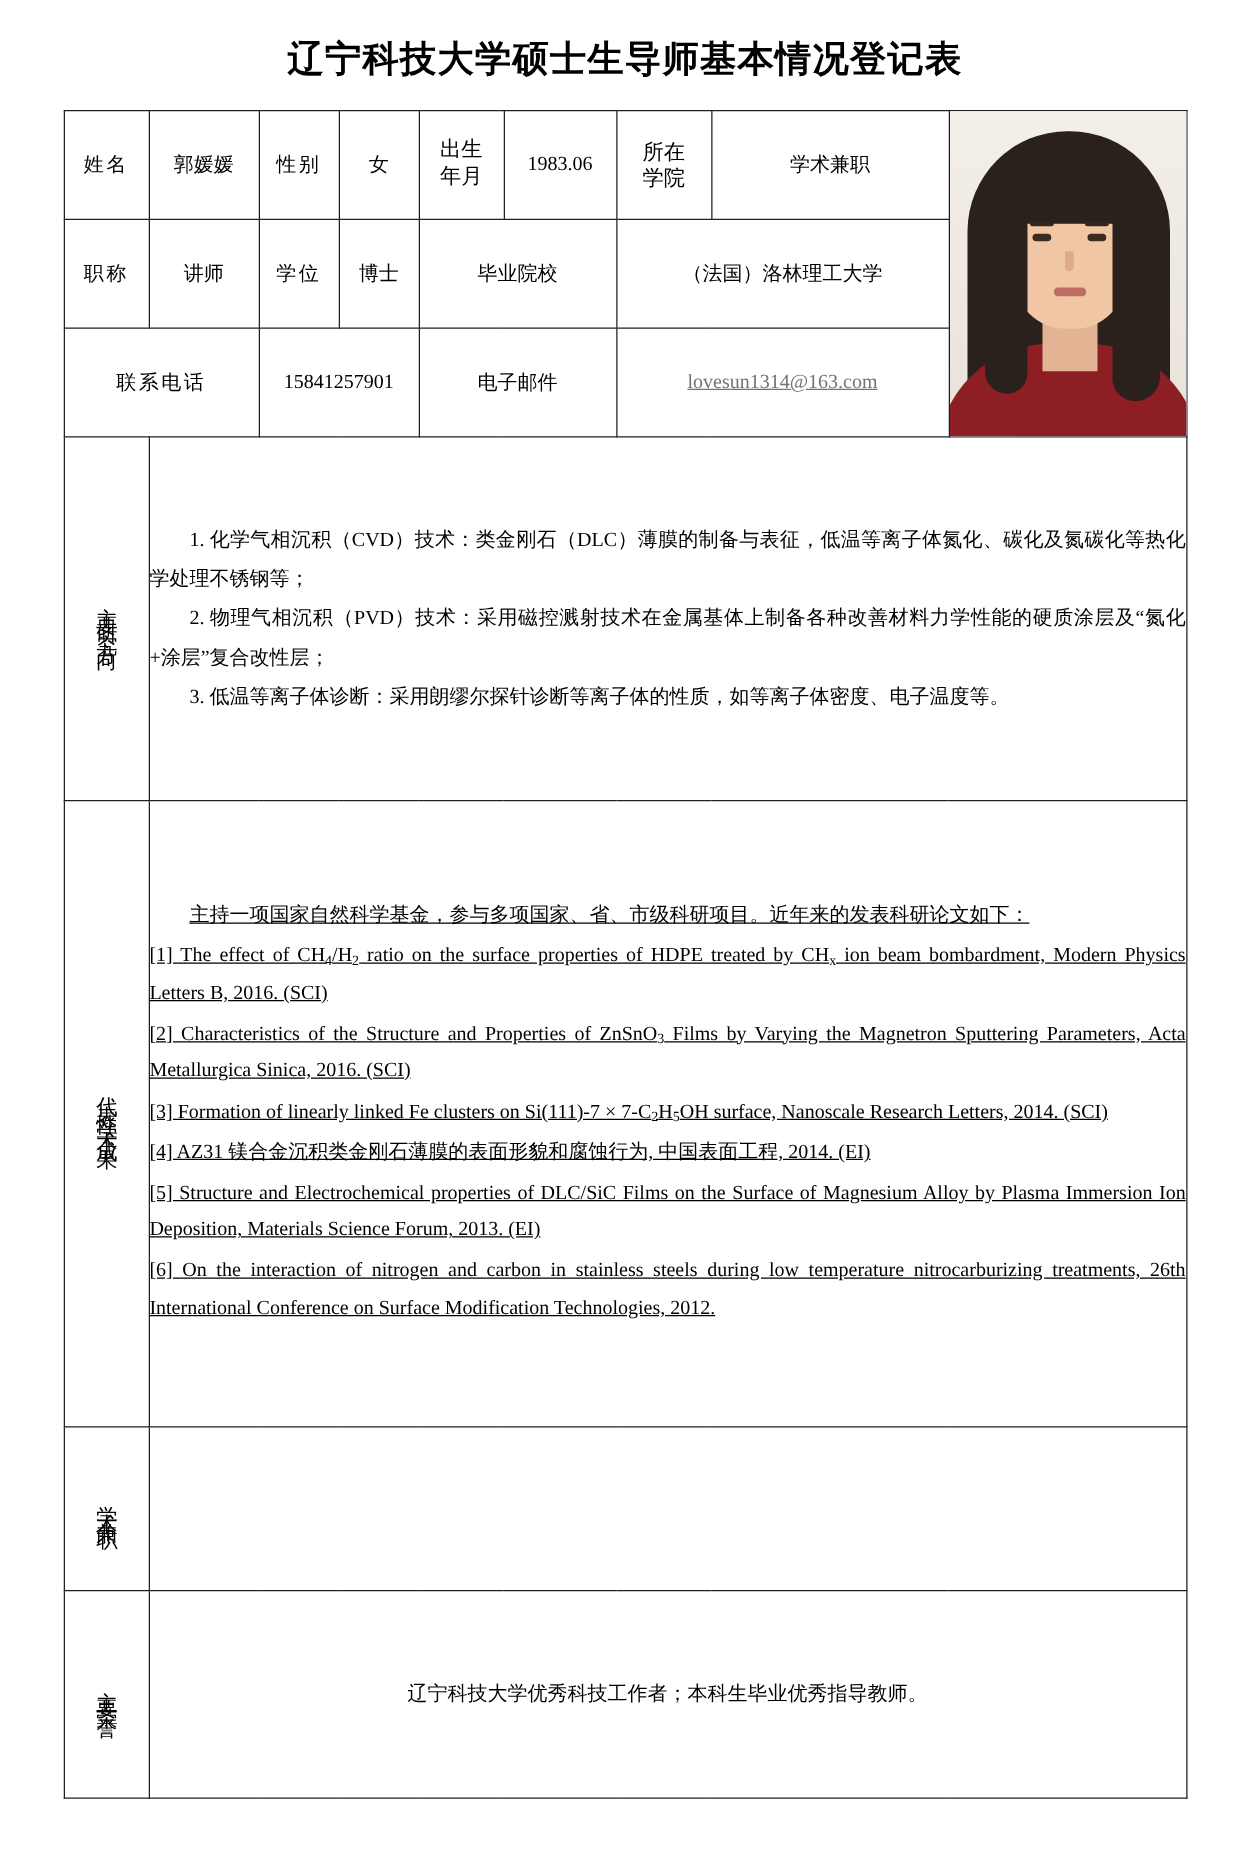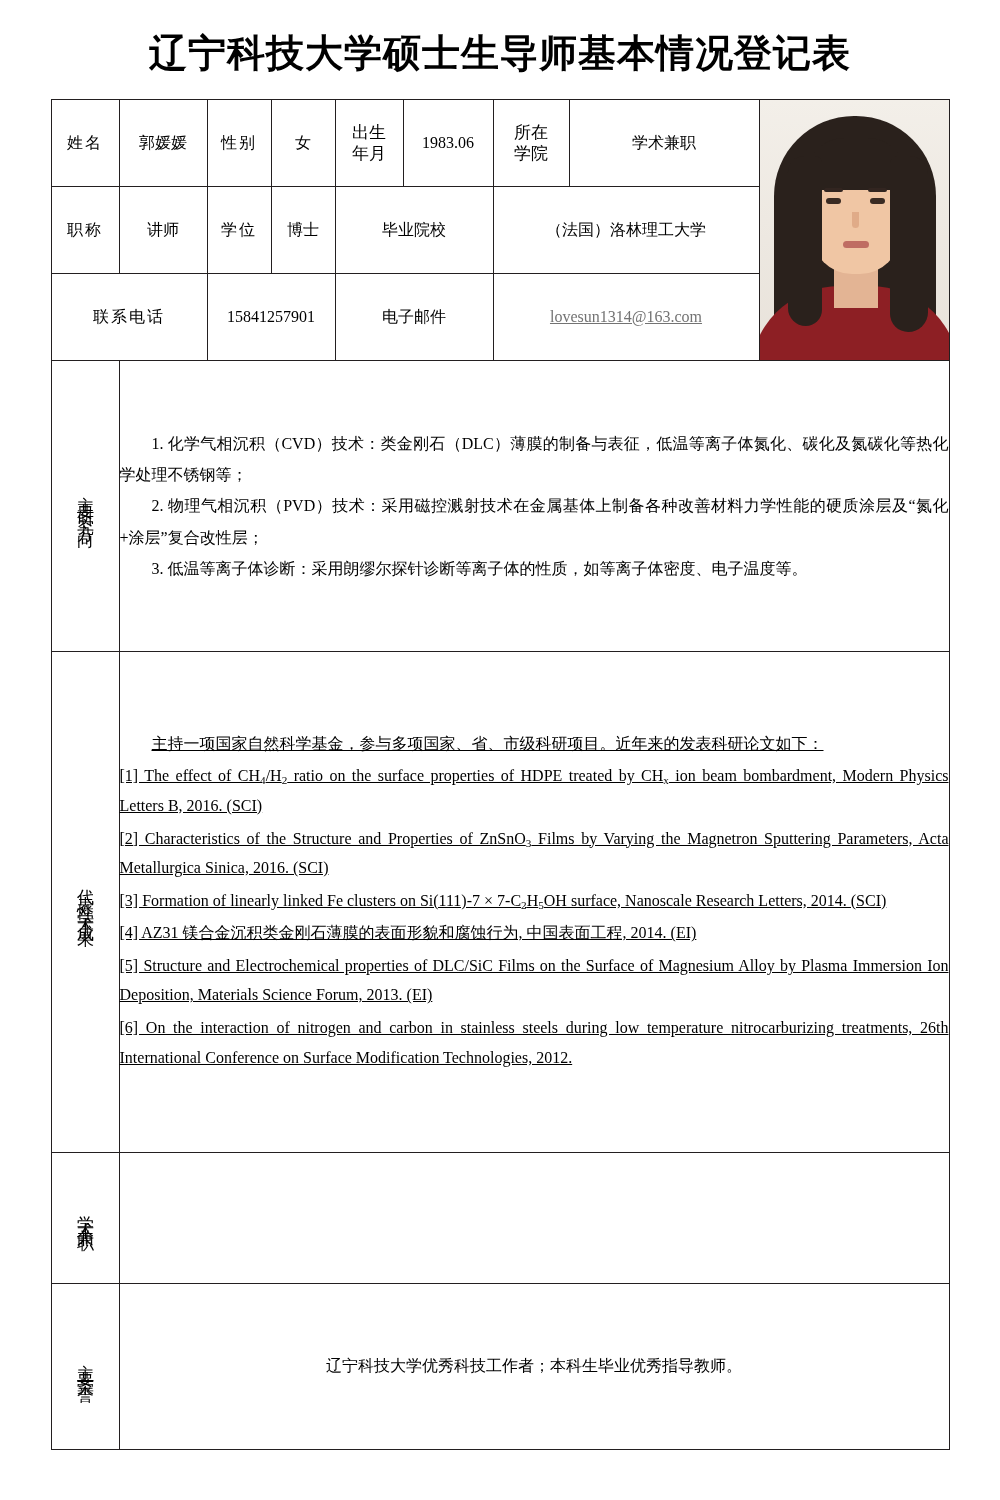--- a/index.html
+++ b/index.html
@@ -16,21 +16,21 @@
     overflow: hidden;
   }
   .page {
     position: relative;
     width: 1000px;
     height: 1500px;
     box-sizing: border-box;
   }
   .doc-title {
     text-align: center;
-    font-size: 38px;
+    font-size: 29px;
     font-weight: bold;
     letter-spacing: 1px;
     margin: 28px 0 20px 0;
     font-family: "Liberation Serif", "DejaVu Serif", serif;
   }
   table.main {
     border-collapse: collapse;
     width: 898px;
     margin: 0 auto;
     table-layout: fixed;
@@ -218,21 +218,21 @@
       <col style="width:190px">
     </colgroup>
 
     <tbody>
         <tr class="h1row">
       <td class="label-cn">姓名</td>
       <td class="c">郭媛媛</td>
       <td class="label-cn">性别</td>
       <td class="c">女</td>
       <td class="c">
-        <div style="line-height:1.25;font-size:17px;">
+        <div style="line-height:1.25;font-size:17px;font-family:Liberation Mono, monospace;">
           <div>出生</div>
           <div>年月</div>
         </div>
       </td>
       <td class="c">1983.06</td>
       <td class="c">
         <div style="line-height:1.25;font-size:17px;">
           <div>所在</div>
           <div>学院</div>
         </div>

